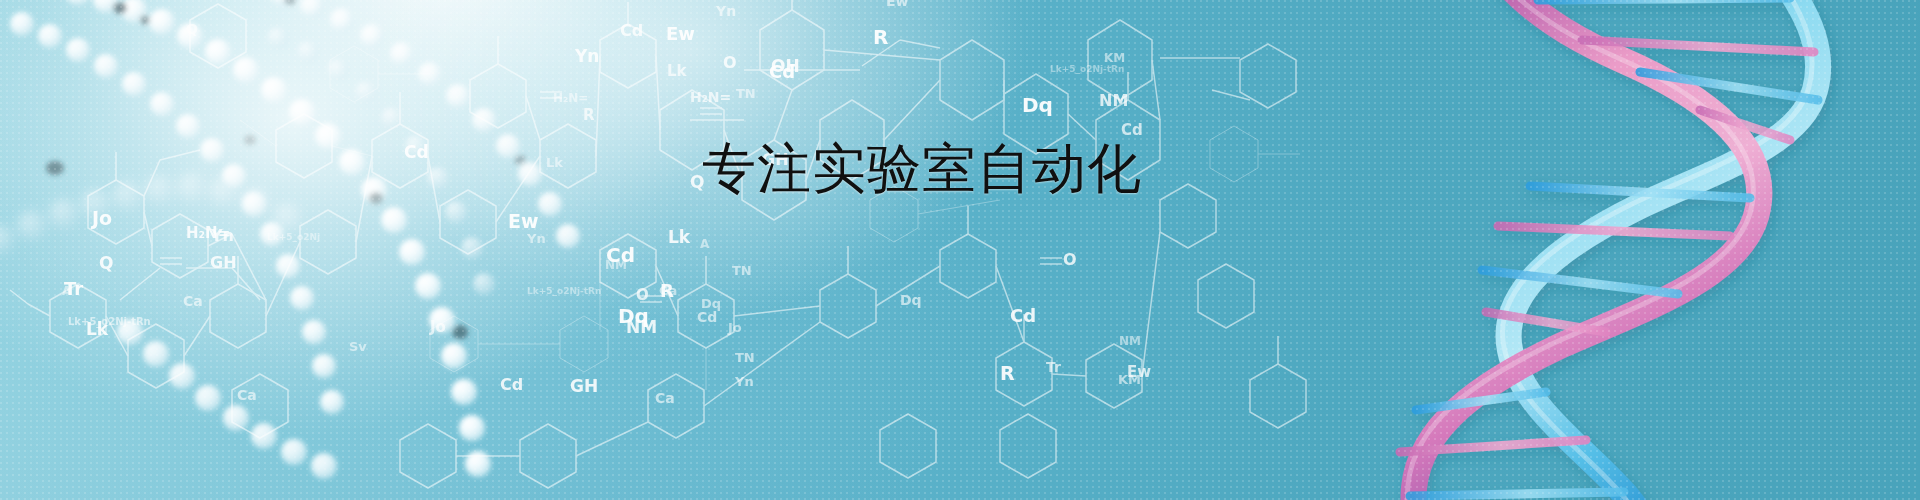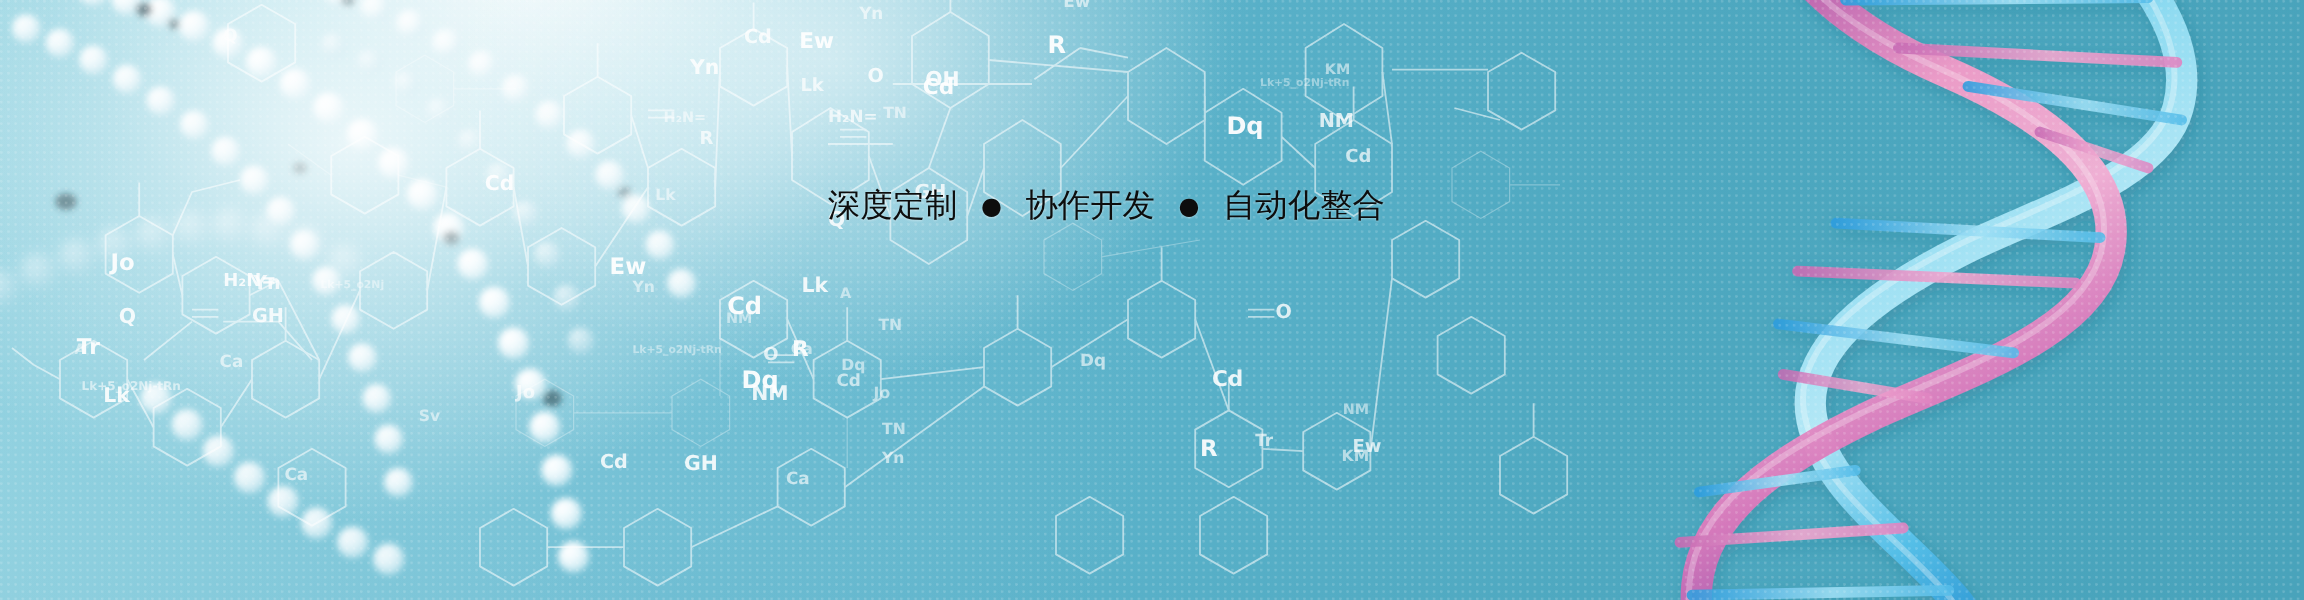--- a/index.html
+++ b/index.html
@@ -454,22 +454,16 @@
           <line x1="180" y1="556" x2="394" y2="552" stroke="url(#rungBlue)" stroke-width="9" opacity=".88"></line>
           <line x1="196" y1="600" x2="420" y2="600" stroke="url(#rungPink)" stroke-width="9" opacity=".85"></line>
         </g>
       </g>
     </svg>
   </div>
 
   <div class="halftone"></div>
 
   <div class="text-block">
-    <div class="subline">
-      <span class="seg">深度定制</span>
-      <span class="sep">●</span>
-      <span class="seg">协作开发</span>
-      <span class="sep">●</span>
-      <span class="seg">自动化整合</span>
-    </div>
+    <div class="headline">专注实验室自动化</div>
   </div>
 
 </div>
 
 </body></html>

